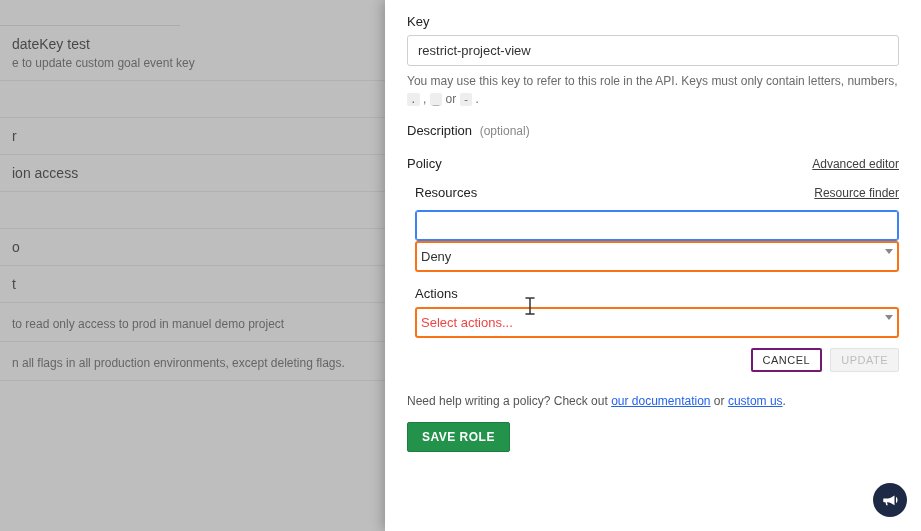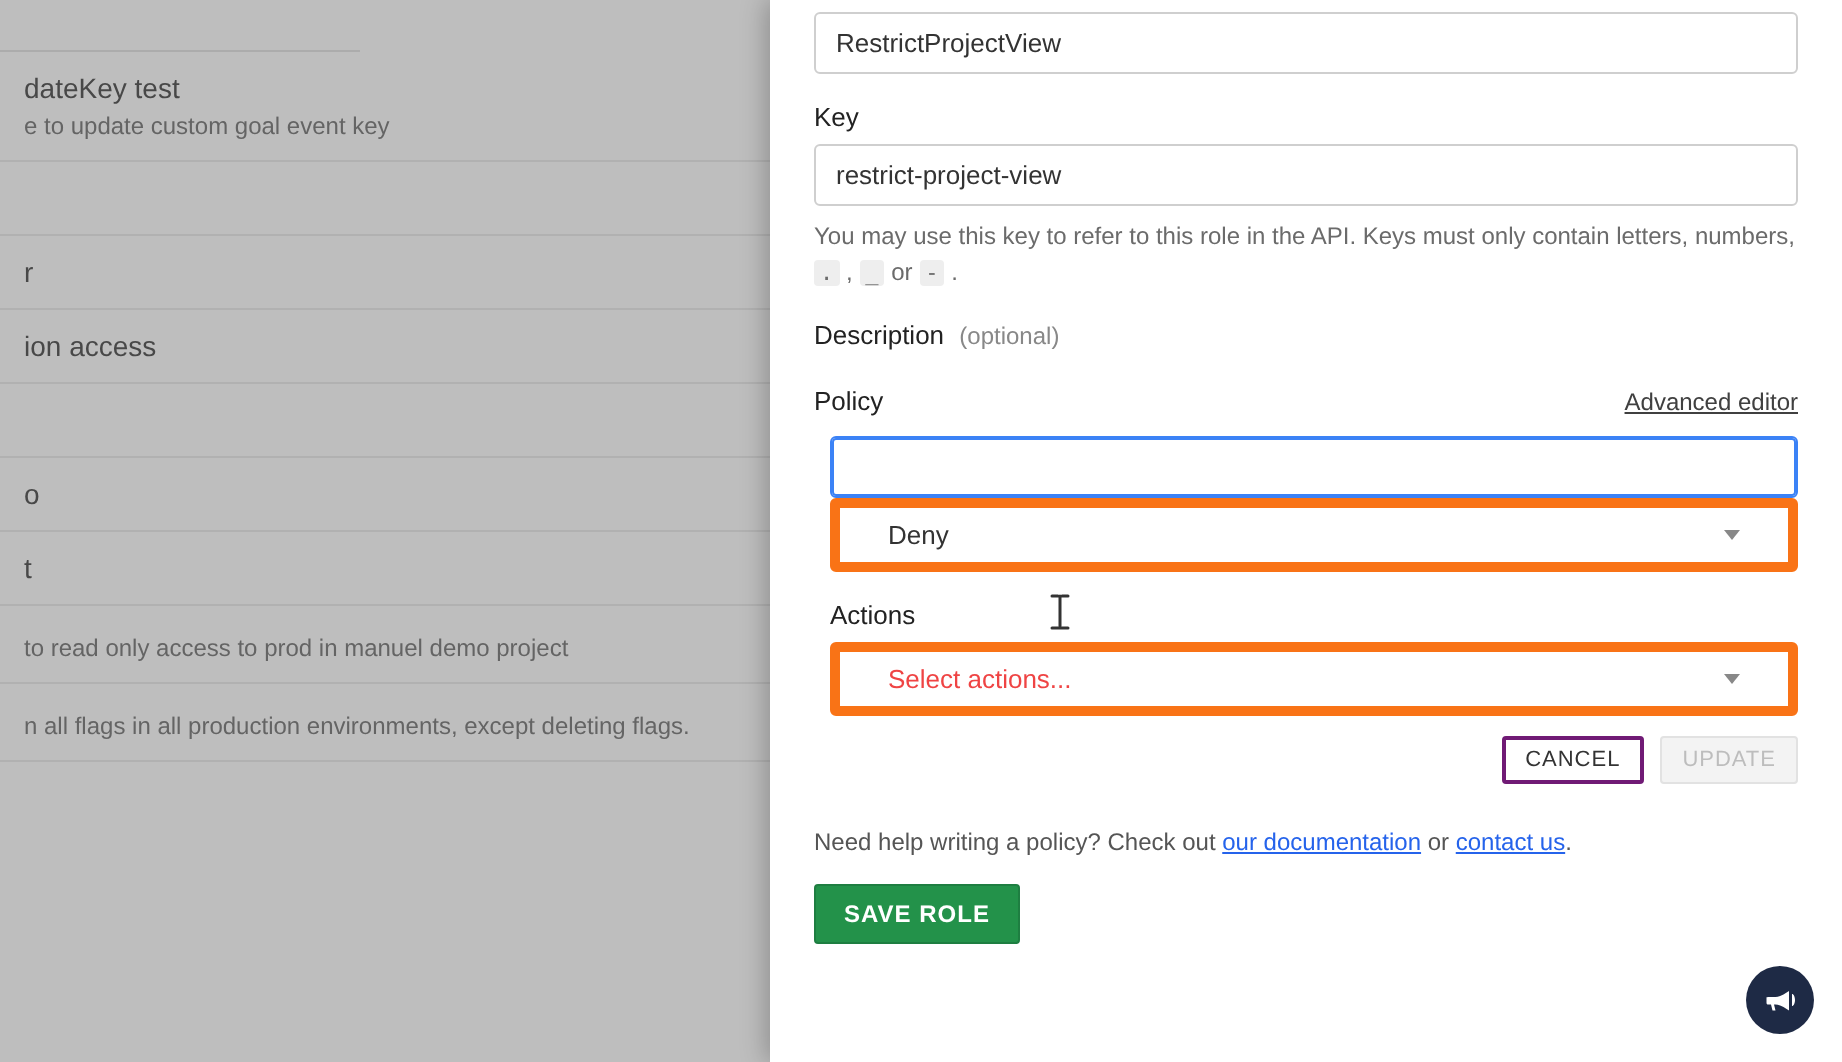--- a/index.html
+++ b/index.html
@@ -48,27 +48,27 @@
   .help-text { font-size: 12px; color:#6b6b6b; margin-top:6px; line-height:1.5; }
   .help-text .code { background:#eee; border-radius:2px; padding:0 3px; font-family: monospace; font-size:11px; }
   
   .row { display:flex; justify-content:space-between; align-items:flex-end; }
   .link { color:#404040; text-decoration: underline; font-size:12px; cursor:pointer; }
   
   .policy-box { margin-top: 6px; padding-left: 8px; }
   
   .select {
     width:100%;
-    border:5px solid #f97316;
+    border:2px solid #f97316;
     border-radius:3px;
     background:#fff;
-    padding:6px 24px;
+    padding:6px 4px;
     font-size:13px;
     color:#333;
-    display:flex; justify-content:space-between; align-items:center;
+    display:flex; justify-content:space-between; 
     cursor:pointer;
   }
   .select.placeholder { color:#ef4444; }
   .caret { width:0; height:0; border-left:4px solid transparent; border-right:4px solid transparent; border-top:5px solid #888; }
   
   .btn-row { display:flex; justify-content:flex-end; gap:8px; margin-top:10px; }
   .btn {
     font-size:11px; letter-spacing:0.5px;
     padding:4px 10px; border-radius:2px;
     cursor:pointer; border:1px solid transparent;
@@ -131,21 +131,20 @@
     </div>
     <div class="bg-item">
       <div class="sub">n all flags in all production environments, except deleting flags.</div>
     </div>
   </div>
 
   <div class="drawer">
     <div class="drawer-scroll">
 
       
-      <input class="text-input" style="margin-top: 6px;" value="RestrictProjectView">
 
       
       <div class="field-label">Key</div>
       <input class="text-input" value="restrict-project-view" style="">
       <div class="help-text">
         <span>You may use this key to refer to this role in the API. Keys must only contain letters, numbers, </span>
         <span class="code">.</span> ,
         <span class="code">_</span>
         <span> or </span>
         <span class="code">-</span>
@@ -159,20 +158,24 @@
       </div>
 
       
       <div class="row" style="margin-top:18px;">
         <div class="field-label" style="margin:0;">Policy</div>
         <span class="link">Advanced editor</span>
       </div>
 
       <div class="policy-box">
 
+        <div class="row" style="margin-top:14px;">
+          <div class="field-label" style="margin:0;">Resources</div>
+          <span class="link">Resource finder</span>
+        </div>
         <div style="position:relative; margin-top:10px;">
           <input class="text-input focused" value="" style="">
         </div>
 
         <div class="select">
           <span>Deny</span>
           <span class="caret"></span>
         </div>
 
         <div class="field-label">Actions</div>
@@ -182,21 +185,21 @@
         </div>
 
         <div class="btn-row">
           <button class="btn btn-outline">CANCEL</button>
           <button class="btn btn-disabled">UPDATE</button>
         </div>
       </div>
 
       
       <div class="footer-help">
-        <span>Need help writing a policy? Check out </span><a href="#">our documentation</a><span> or </span><a href="#">contact us</a><span>.</span>
+        <span>Need help writing a policy? Check out </span><a href="#">our documentation</a><span> or </span><a href="#">custom us</a><span>.</span>
       </div>
 
       
       <div class="save-row">
         <button class="btn btn-primary">SAVE ROLE</button>
       </div>
 
     </div>
   </div>
 

